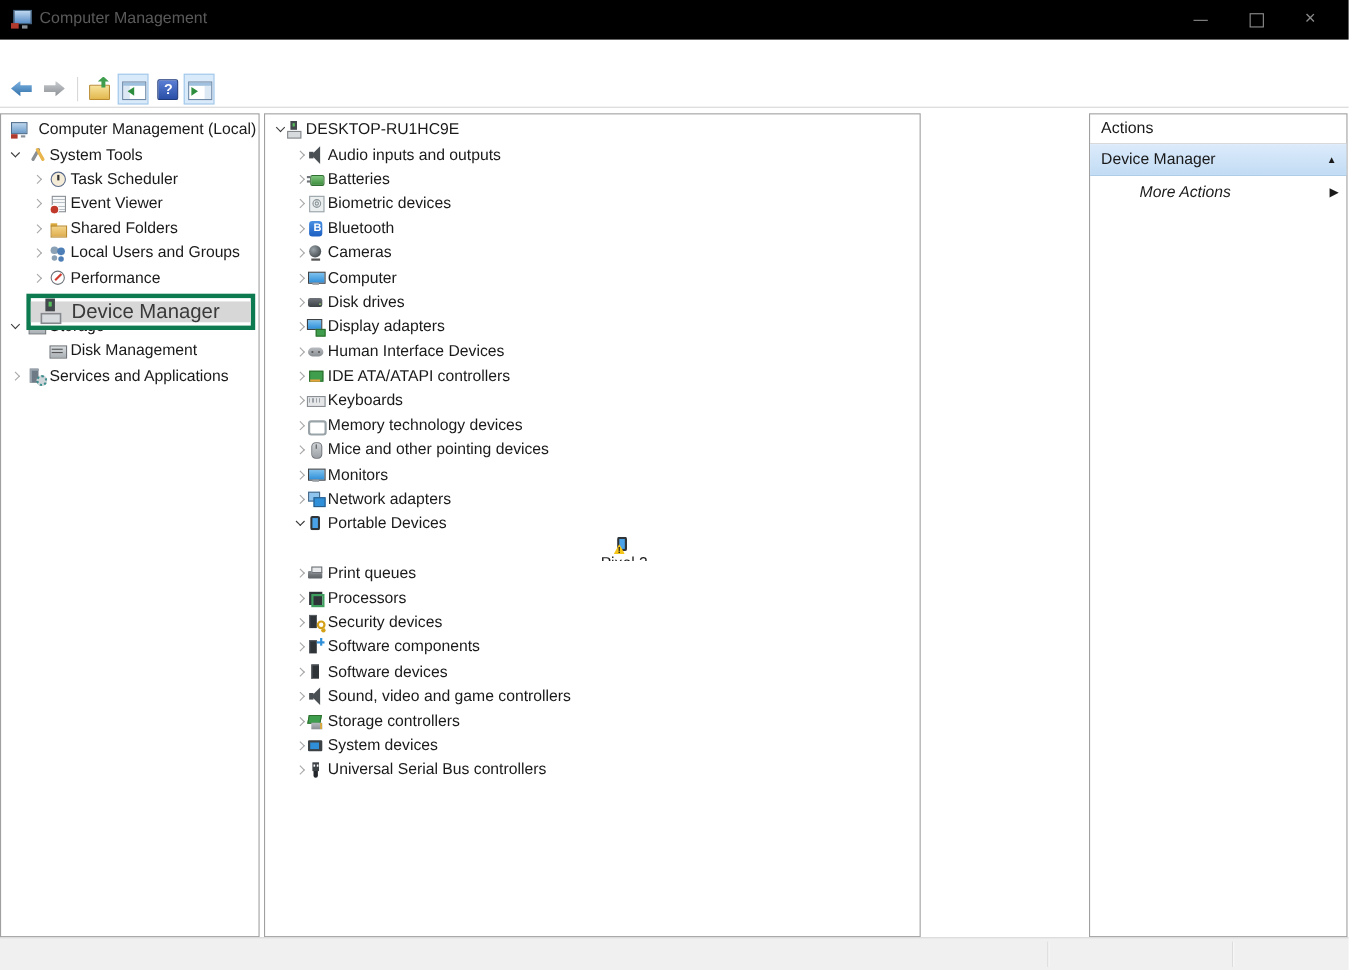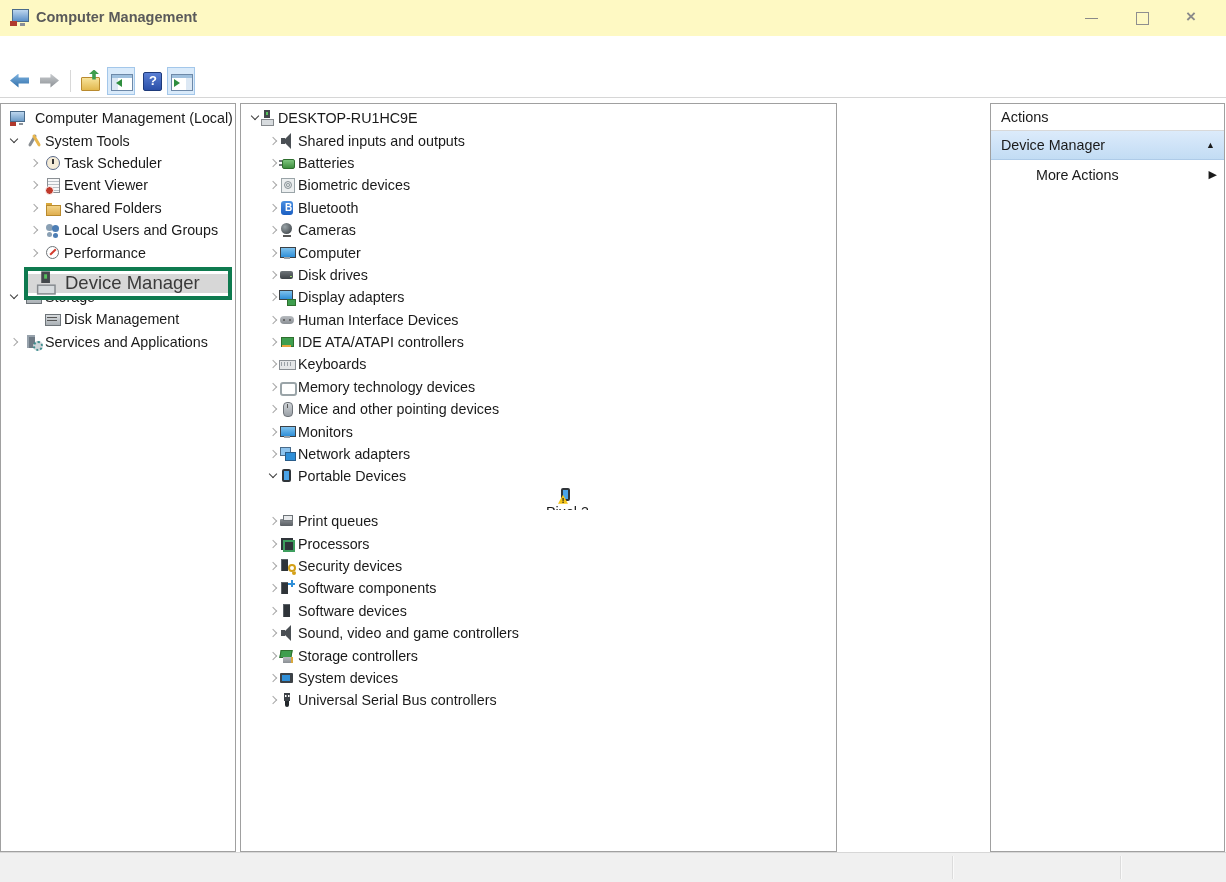--- a/index.html
+++ b/index.html
@@ -1,20 +1,20 @@
 <!DOCTYPE html>
 <html><head>
 <meta charset="utf-8">
 <style>
   * { margin:0; padding:0; box-sizing:border-box; }
   html,body { width:1226px; height:882px; background:#fff; overflow:hidden;
     font-family:"Liberation Sans", sans-serif; color:#1a1a1a; }
 
   
-  #titlebar { position:absolute; left:0; top:0; width:1226px; height:36px; background:#fef9c3;font-weight:bold; }
+  #titlebar { position:absolute; left:0; top:0; width:1226px; height:36px; background:#000000; }
   .app-icon { position:absolute; left:9px; top:8px; width:20px; height:20px; }
   .app-icon::before { content:""; position:absolute; left:3px; top:1px; width:15px; height:11px;
     background:linear-gradient(#bcd6ee,#5b8fc8); border:1px solid #4a6b8a; }
   .app-icon::after { content:""; position:absolute; left:1px; top:13px; width:7px; height:5px;
     background:#b03a2e; box-shadow:9px 1px 0 -1px #8a9098; }
   #window-title { position:absolute; left:36px; top:9px; font-size:14.5px; color:#5a5a5a; }
   #win-controls { position:absolute; right:10px; top:0; height:36px; display:flex; }
   .wc { width:50px; height:36px; position:relative; cursor:default; }
   .wc-min::before { content:""; position:absolute; left:19px; top:18px; width:13px; height:1px; background:#8a8a8a; }
   .wc-max::before { content:""; position:absolute; left:20px; top:12px; width:11px; height:11px; border:1px solid #8f8f8f; }
@@ -238,21 +238,21 @@
   #annotation .alabel { position:absolute; left:37px; top:1px; font-size:18.5px; color:#3a3a3a; }
 
   
   #actions-header { height:27px; line-height:27px; padding-left:10px; font-size:14.5px; font-weight:normal;
     border-bottom:1px solid #d9d9d9; }
   #actions-group { height:29px; background:linear-gradient(#dcebfb,#c2dcf4); border-bottom:1px solid #aecbe8;
     display:flex; align-items:center; padding:0 9px 0 10px; font-size:14.3px; }
   #actions-group .glabel { flex:1; }
   #actions-group .tri { font-size:9px; color:#1a1a1a; }
   #actions-more { height:29px; display:flex; align-items:center; padding:0 7px 0 45px; font-size:14.3px; }
-  #actions-more .mlabel { flex:1; }
+  #actions-more .mlabel { flex:1;font-style:italic; }
   #actions-more .tri { font-size:11px; color:#1a1a1a; }
 
   
   #statusbar { position:absolute; left:0; top:852px; width:1226px; height:30px; background:#f0f0f0;
     border-top:1px solid #d7d7d7; }
   .ssep { position:absolute; top:3px; bottom:3px; width:1px; background:#dcdcdc; box-shadow:1px 0 0 #fafafa; }
 </style>
 </head>
 <body>
 
@@ -364,21 +364,21 @@
   <div class="tree mtree">
 
   <div class="row lvl0">
         <span class="chev expanded"></span>
         <span class="ti ti-desktop-pc"></span>
         <span class="lbl">DESKTOP-RU1HC9E</span>
       </div>
       <div class="row lvl1">
         <span class="chev collapsed"></span>
         <span class="ti ti-audio"></span>
-        <span class="lbl">Shared inputs and outputs</span>
+        <span class="lbl">Audio inputs and outputs</span>
       </div>
       <div class="row lvl1">
         <span class="chev collapsed"></span>
         <span class="ti ti-batteries"></span>
         <span class="lbl">Batteries</span>
       </div>
       <div class="row lvl1">
         <span class="chev collapsed"></span>
         <span class="ti ti-biometric"></span>
         <span class="lbl">Biometric devices</span>

